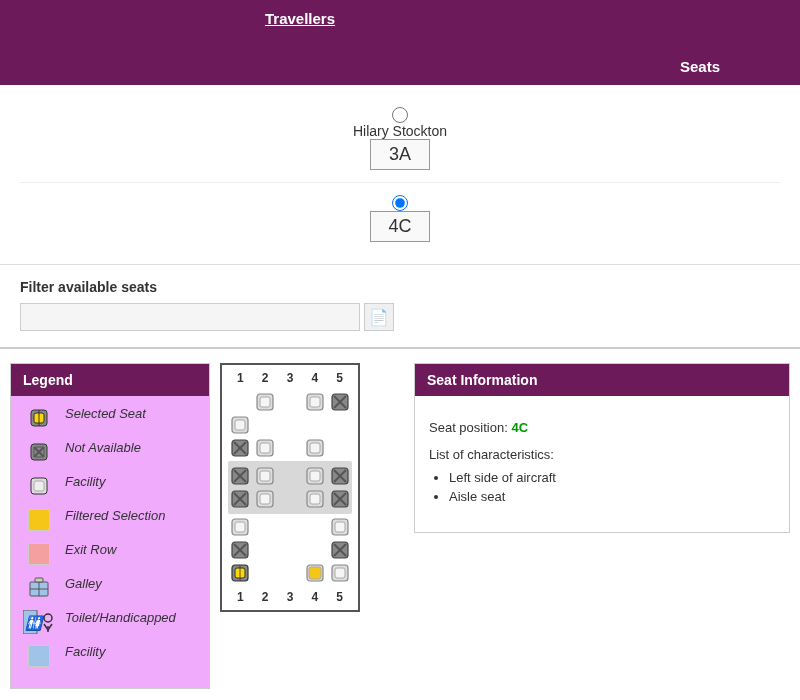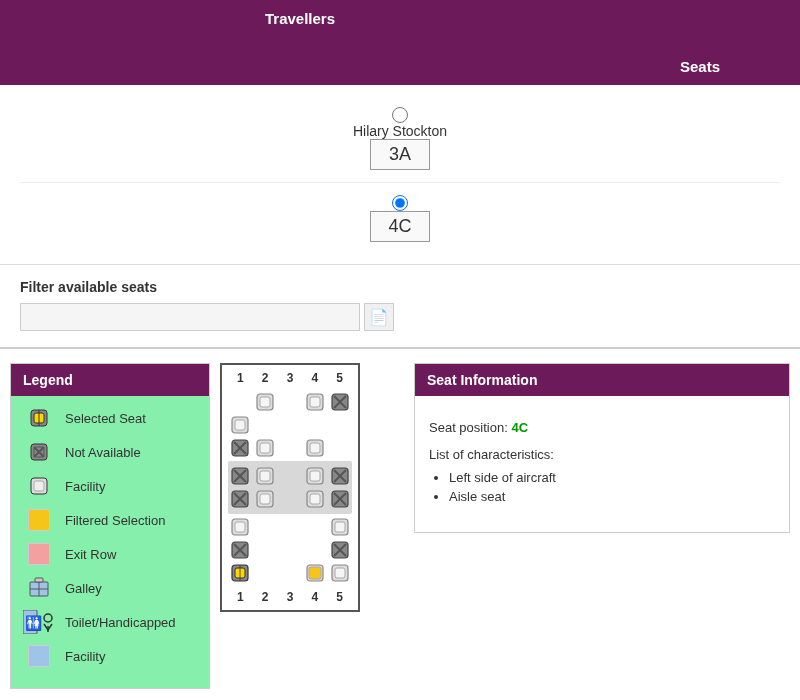--- a/index.html
+++ b/index.html
@@ -10,20 +10,21 @@
       background: #6d1a5a;
       color: #fff;
       display: flex;
       padding: 10px 0;
     }
     .header-bar .col-travellers {
       flex: 1;
       text-align: center;
       font-weight: bold;
       font-size: 15px;
+      text-decoration: underline;
     }
     .header-bar .col-seats {
       width: 200px;
       text-align: center;
       font-weight: bold;
       font-size: 15px;
       margin-top: 48px;
     }
 
     
@@ -108,40 +109,40 @@
     
     .bottom-panels {
       display: flex;
       padding: 14px 10px;
       gap: 10px;
       align-items: flex-start;
     }
 
     
     .legend-panel {
-      background: #86efac;
+      background: #f0abfc;
       border: 1px solid #ccc;
       min-width: 200px;
       flex-shrink: 0;
     }
     .legend-header {
       background: #6d1a5a;
       color: #fff;
       font-weight: bold;
       padding: 8px 12px;
       font-size: 14px;
     }
     .legend-body {
       padding: 10px 12px;
     }
     .legend-item {
       display: flex;
-      align-items: center;
       margin-bottom: 10px;
       font-size: 13px;
+      font-style: italic;
     }
     .legend-icon {
       width: 32px;
       height: 24px;
       margin-right: 10px;
       display: flex;
       align-items: center;
       justify-content: center;
       flex-shrink: 0;
     }

